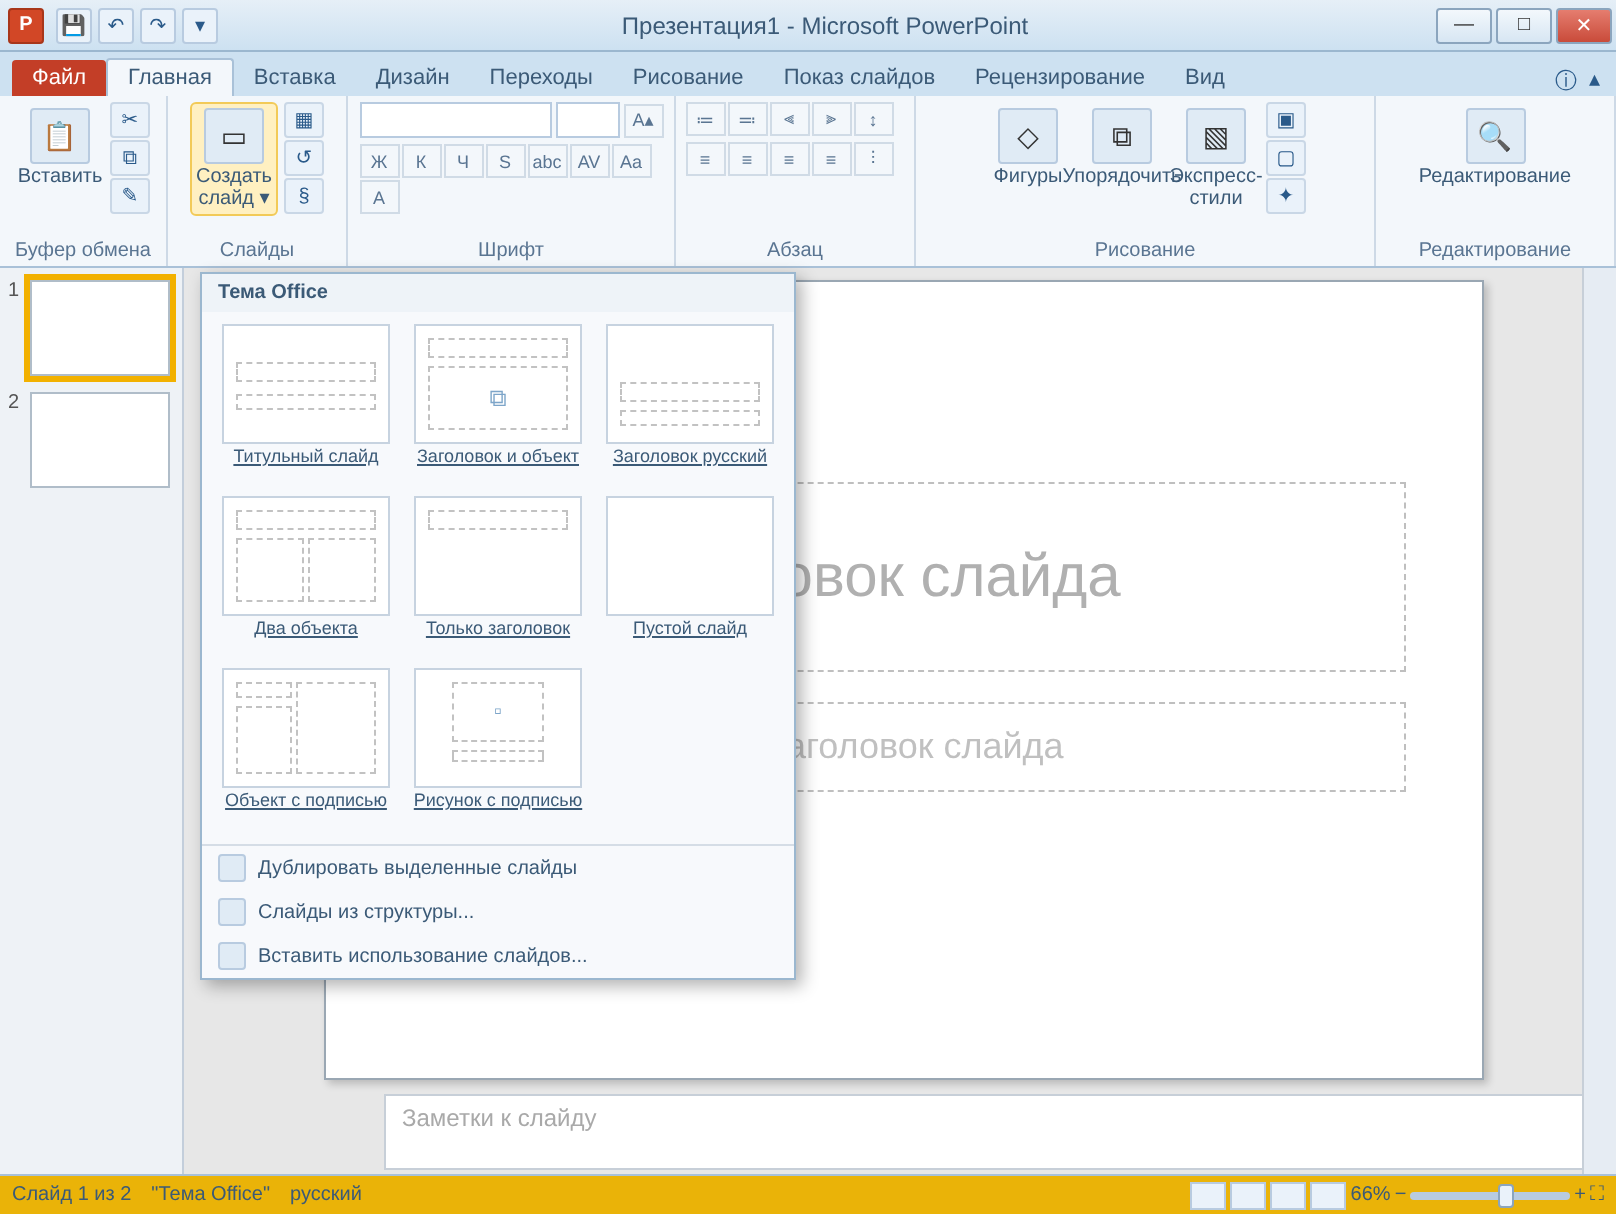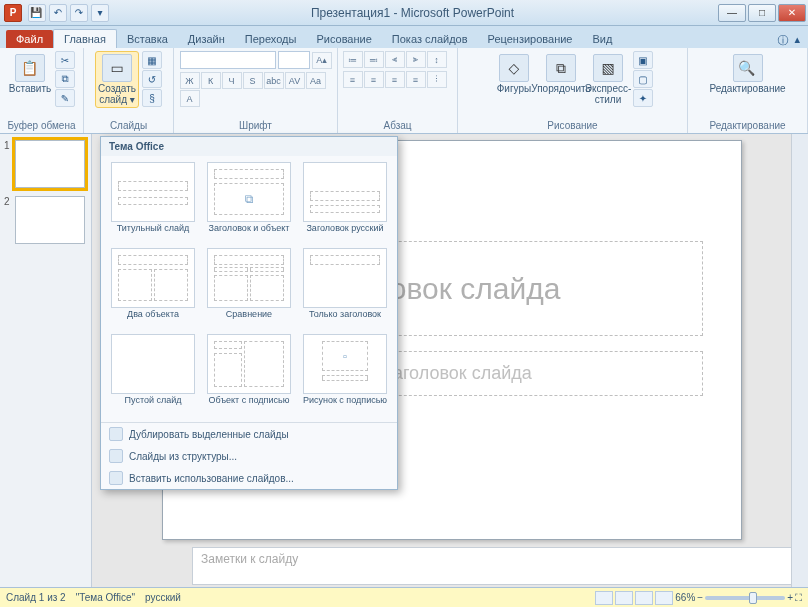--- a/index.html
+++ b/index.html
@@ -48,27 +48,27 @@
   .ph1 { left:40px; top:100px; width:500px; height:95px; font-size:30px;}
   .ph2 { left:40px; top:210px; width:500px; height:45px; font-size:18px; color:#c0c0c0;}
   .notes { position:absolute; left:100px; right:8px; bottom:2px; height:38px; background:#fff; border:1px solid #c7cfd8; padding:4px 8px; color:#a9a9a9; font-size:12px;}
   .vscroll { position:absolute; right:0; top:0; bottom:0; width:17px; background:#e6ecf3;border-left:1px solid #c7cfd8;}
   
   .gallery { position:absolute; left:100px; top:118px; width:298px; background:#f7f9fc; border:1px solid #9bb7cf; box-shadow:3px 3px 8px rgba(0,0,0,0.3); z-index:50;margin-top:18px;}
   .gallery-header { padding:4px 8px; font-size:10px; font-weight:bold; color:#3b5a77; background:#eef3f8;}
   .gallery-grid { display:grid; grid-template-columns:repeat(3,1fr); gap:4px; padding:6px;}
   .layout-cell { display:flex; flex-direction:column; align-items:center;}
   .layout-box { width:84px; height:60px; background:#fff; border:1px solid #c7d3e0; position:relative;}
-  .layout-label { font-size:9px; color:#3b5a77; text-align:right; margin-top:2px; line-height:1.05; height:20px;}
+  .layout-label { font-size:9px; color:#3b5a77; text-align:right; margin-top:2px; line-height:1.05; height:20px;text-decoration:underline;}
   .ph-line { position:absolute; border:1px dashed #c2c2c2;}
   .gallery-footer { border-top:1px solid #d5dde6;}
   .gallery-item { display:flex; align-items:center; gap:6px; padding:4px 8px; font-size:10px; color:#3b5a77;}
   .gi-icon { width:14px;height:14px;background:#e0ebf5;border:1px solid #b8cbe0;border-radius:2px;}
   
-  .statusbar { position:absolute; bottom:0; left:0; right:0; height:20px; background:#fef9c3; border-top:1px solid #a9c1d8; display:flex; align-items:center; font-size:10px; color:#3b5a77; padding:0 6px; gap:10px;}
+  .statusbar { position:absolute; bottom:0; left:0; right:0; height:20px; background:#eab308; border-top:1px solid #a9c1d8; display:flex; align-items:center; font-size:10px; color:#3b5a77; padding:0 6px; gap:10px;}
   .status-right { margin-left:auto; display:flex; align-items:center; gap:2px;}
   .view-btn { width:18px;height:14px;background:#eaf2fa;border:1px solid #b8cbe0;}
   .zoom-slider { width:80px;height:4px;background:#b8cbe0;position:relative;border-radius:2px;}
   .zoom-thumb { position:absolute;width:8px;height:12px;background:#eaf2fa;border:1px solid #8ba5be;top:-4px;left:44px;border-radius:2px;}
   
   .lb-title { position:absolute;left:6px;right:6px;top:6px;height:10px;border:1px dashed #c2c2c2;}
   .lb-sub { position:absolute;left:6px;right:6px;top:22px;height:8px;border:1px dashed #c2c2c2;}
   .lb-content { position:absolute;left:6px;right:6px;top:20px;bottom:6px;border:1px dashed #c2c2c2;display:flex;align-items:center;justify-content:center;font-size:12px;color:#7da5c9;}
   .lb-half-l { position:absolute;left:6px;width:34px;top:20px;bottom:6px;border:1px dashed #c2c2c2;}
   .lb-half-r { position:absolute;right:6px;width:34px;top:20px;bottom:6px;border:1px dashed #c2c2c2;}
@@ -266,30 +266,20 @@
       <div class="layout-box">
           <div class="lb-title"></div>
           <div class="lb-half-l"></div>
           <div class="lb-half-r"></div>
         </div>
       <div class="layout-label">Два объекта</div>
     </div>
     <div class="layout-cell">
       <div class="layout-box">
           <div class="lb-title"></div>
-          <div class="lb-half-l" style="top:26px"></div>
-          <div class="lb-half-r" style="top:26px"></div>
-          <div class="ph-line" style="left:6px;width:34px;top:18px;height:5px"></div>
-          <div class="ph-line" style="right:6px;width:34px;top:18px;height:5px"></div>
-        </div>
-      <div class="layout-label">Сравнение</div>
-    </div>
-    <div class="layout-cell">
-      <div class="layout-box">
-          <div class="lb-title"></div>
         </div>
       <div class="layout-label">Только заголовок</div>
     </div>
     <div class="layout-cell">
       <div class="layout-box"></div>
       <div class="layout-label">Пустой слайд</div>
     </div>
     <div class="layout-cell">
       <div class="layout-box">
           <div class="ph-line" style="left:6px;top:6px;width:28px;height:8px"></div>

